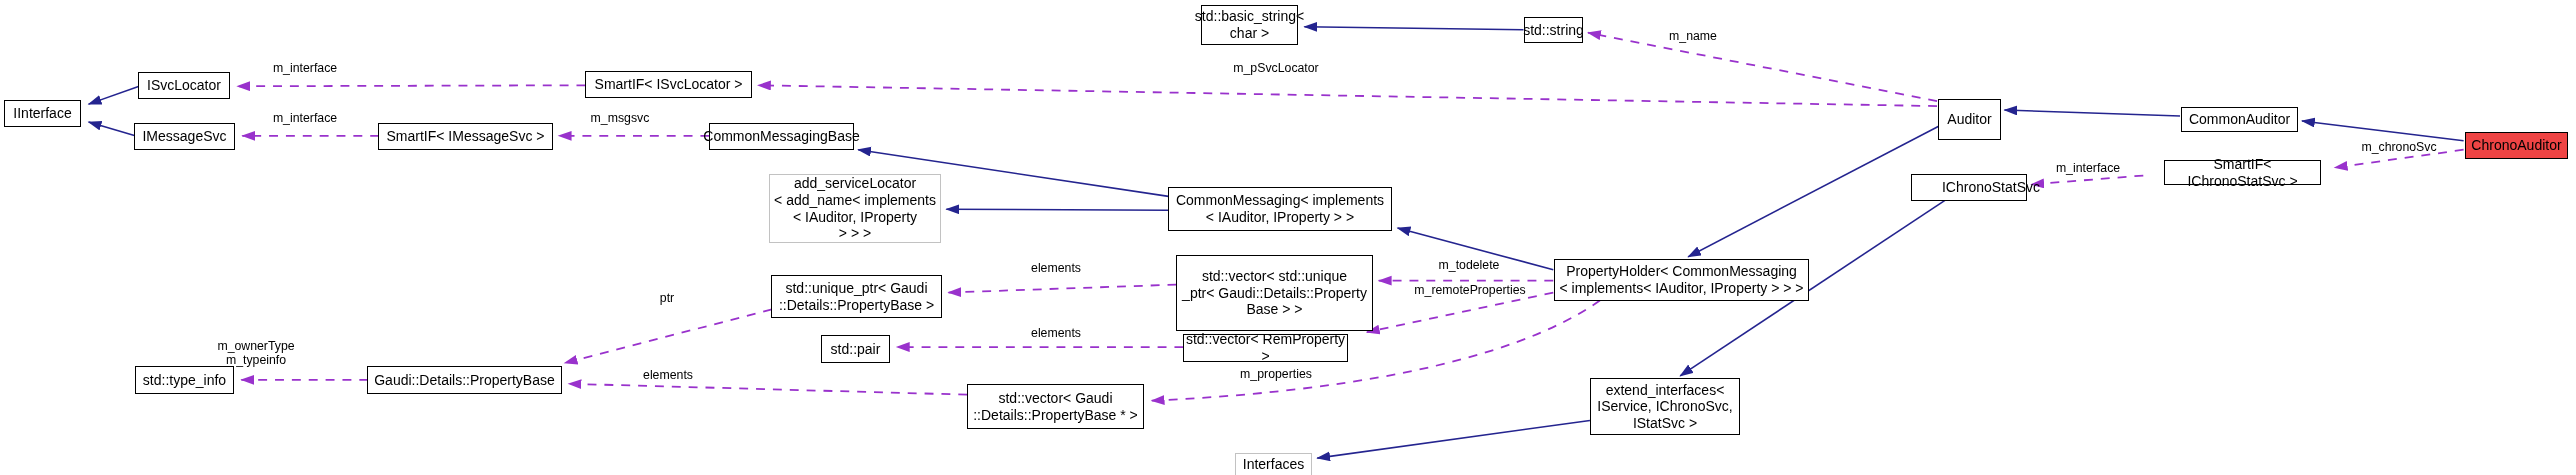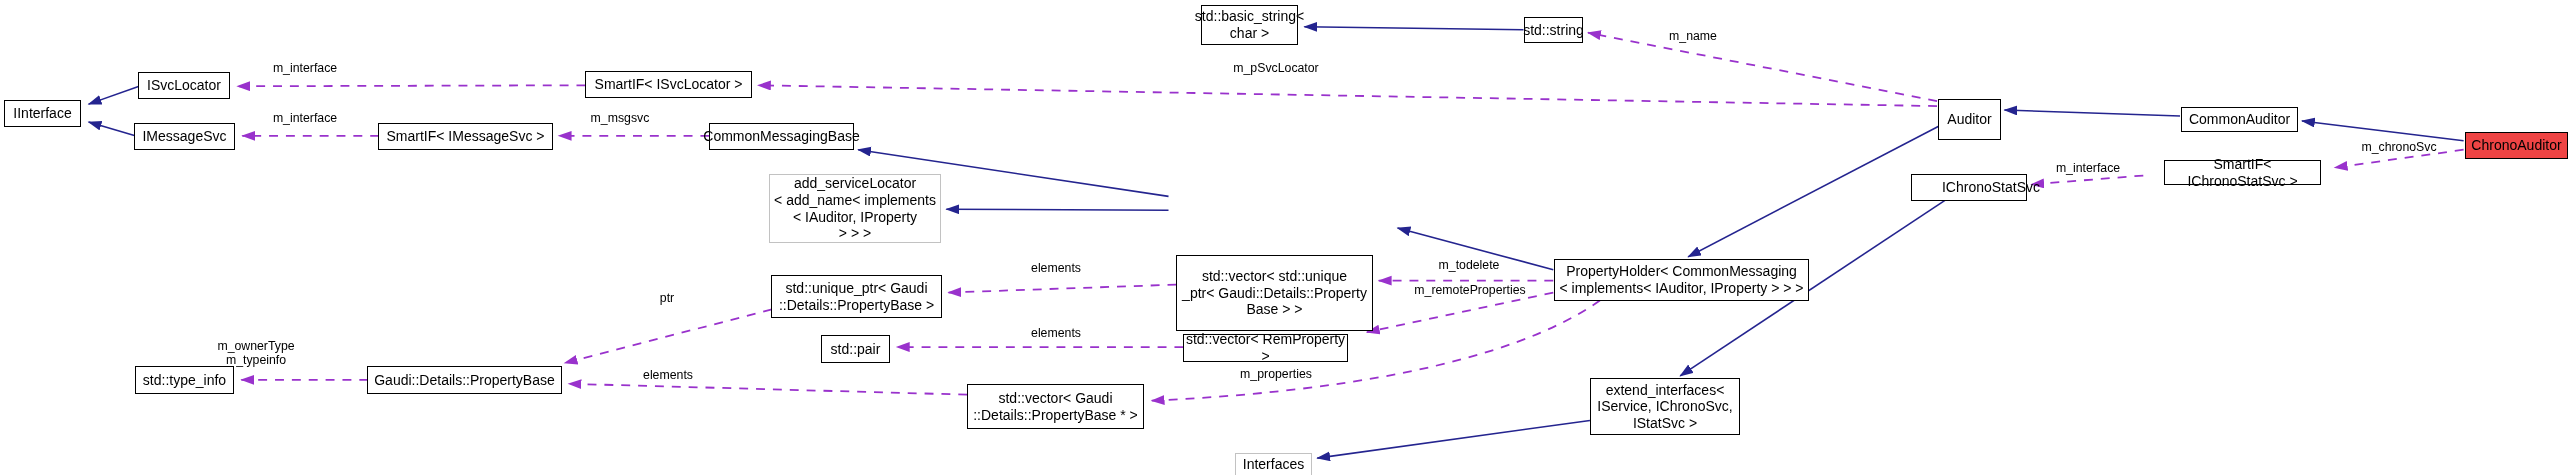--- a/index.html
+++ b/index.html
@@ -66,20 +66,22 @@
   <div class="node" style="left:4px;top:100px;width:77px;height:27px;">IInterface</div>
   <div class="node" style="left:138px;top:72px;width:92px;height:27px;">ISvcLocator</div>
   <div class="node" style="left:585px;top:71px;width:167px;height:27px;">SmartIF&lt; ISvcLocator &gt;</div>
   <div class="node" style="left:134px;top:123px;width:101px;height:27px;">IMessageSvc</div>
   <div class="node" style="left:378px;top:123px;width:175px;height:27px;">SmartIF&lt; IMessageSvc &gt;</div>
   <div class="node" style="left:709px;top:123px;width:145px;height:27px;text-align:right;">CommonMessagingBase</div>
   <div class="node muted" style="left:769px;top:174px;width:172px;height:69px;">add_serviceLocator
 &lt; add_name&lt; implements
 &lt; IAuditor, IProperty
 &gt; &gt; &gt;</div>
+  <div class="node" style="left:1168px;top:187px;width:224px;height:44px;">CommonMessaging&lt; implements
+&lt; IAuditor, IProperty &gt; &gt;</div>
   <div class="node" style="left:1938px;top:99px;width:63px;height:41px;">Auditor</div>
   <div class="node" style="left:2181px;top:107px;width:117px;height:25px;">CommonAuditor</div>
   <div class="node selected" style="left:2465px;top:132px;width:103px;height:27px;">ChronoAuditor</div>
   <div class="node" style="left:2144px;top:160px;width:157px;height:25px;margin-left:20px;">SmartIF&lt; IChronoStatSvc &gt;</div>
   <div class="node" style="left:1911px;top:174px;width:116px;height:27px;padding-left:44px;">IChronoStatSvc</div>
   <div class="node" style="left:1554px;top:259px;width:255px;height:42px;">PropertyHolder&lt; CommonMessaging
 &lt; implements&lt; IAuditor, IProperty &gt; &gt; &gt;</div>
   <div class="node" style="left:1176px;top:255px;width:197px;height:76px;">std::vector&lt; std::unique
 _ptr&lt; Gaudi::Details::Property
 Base &gt; &gt;</div>

